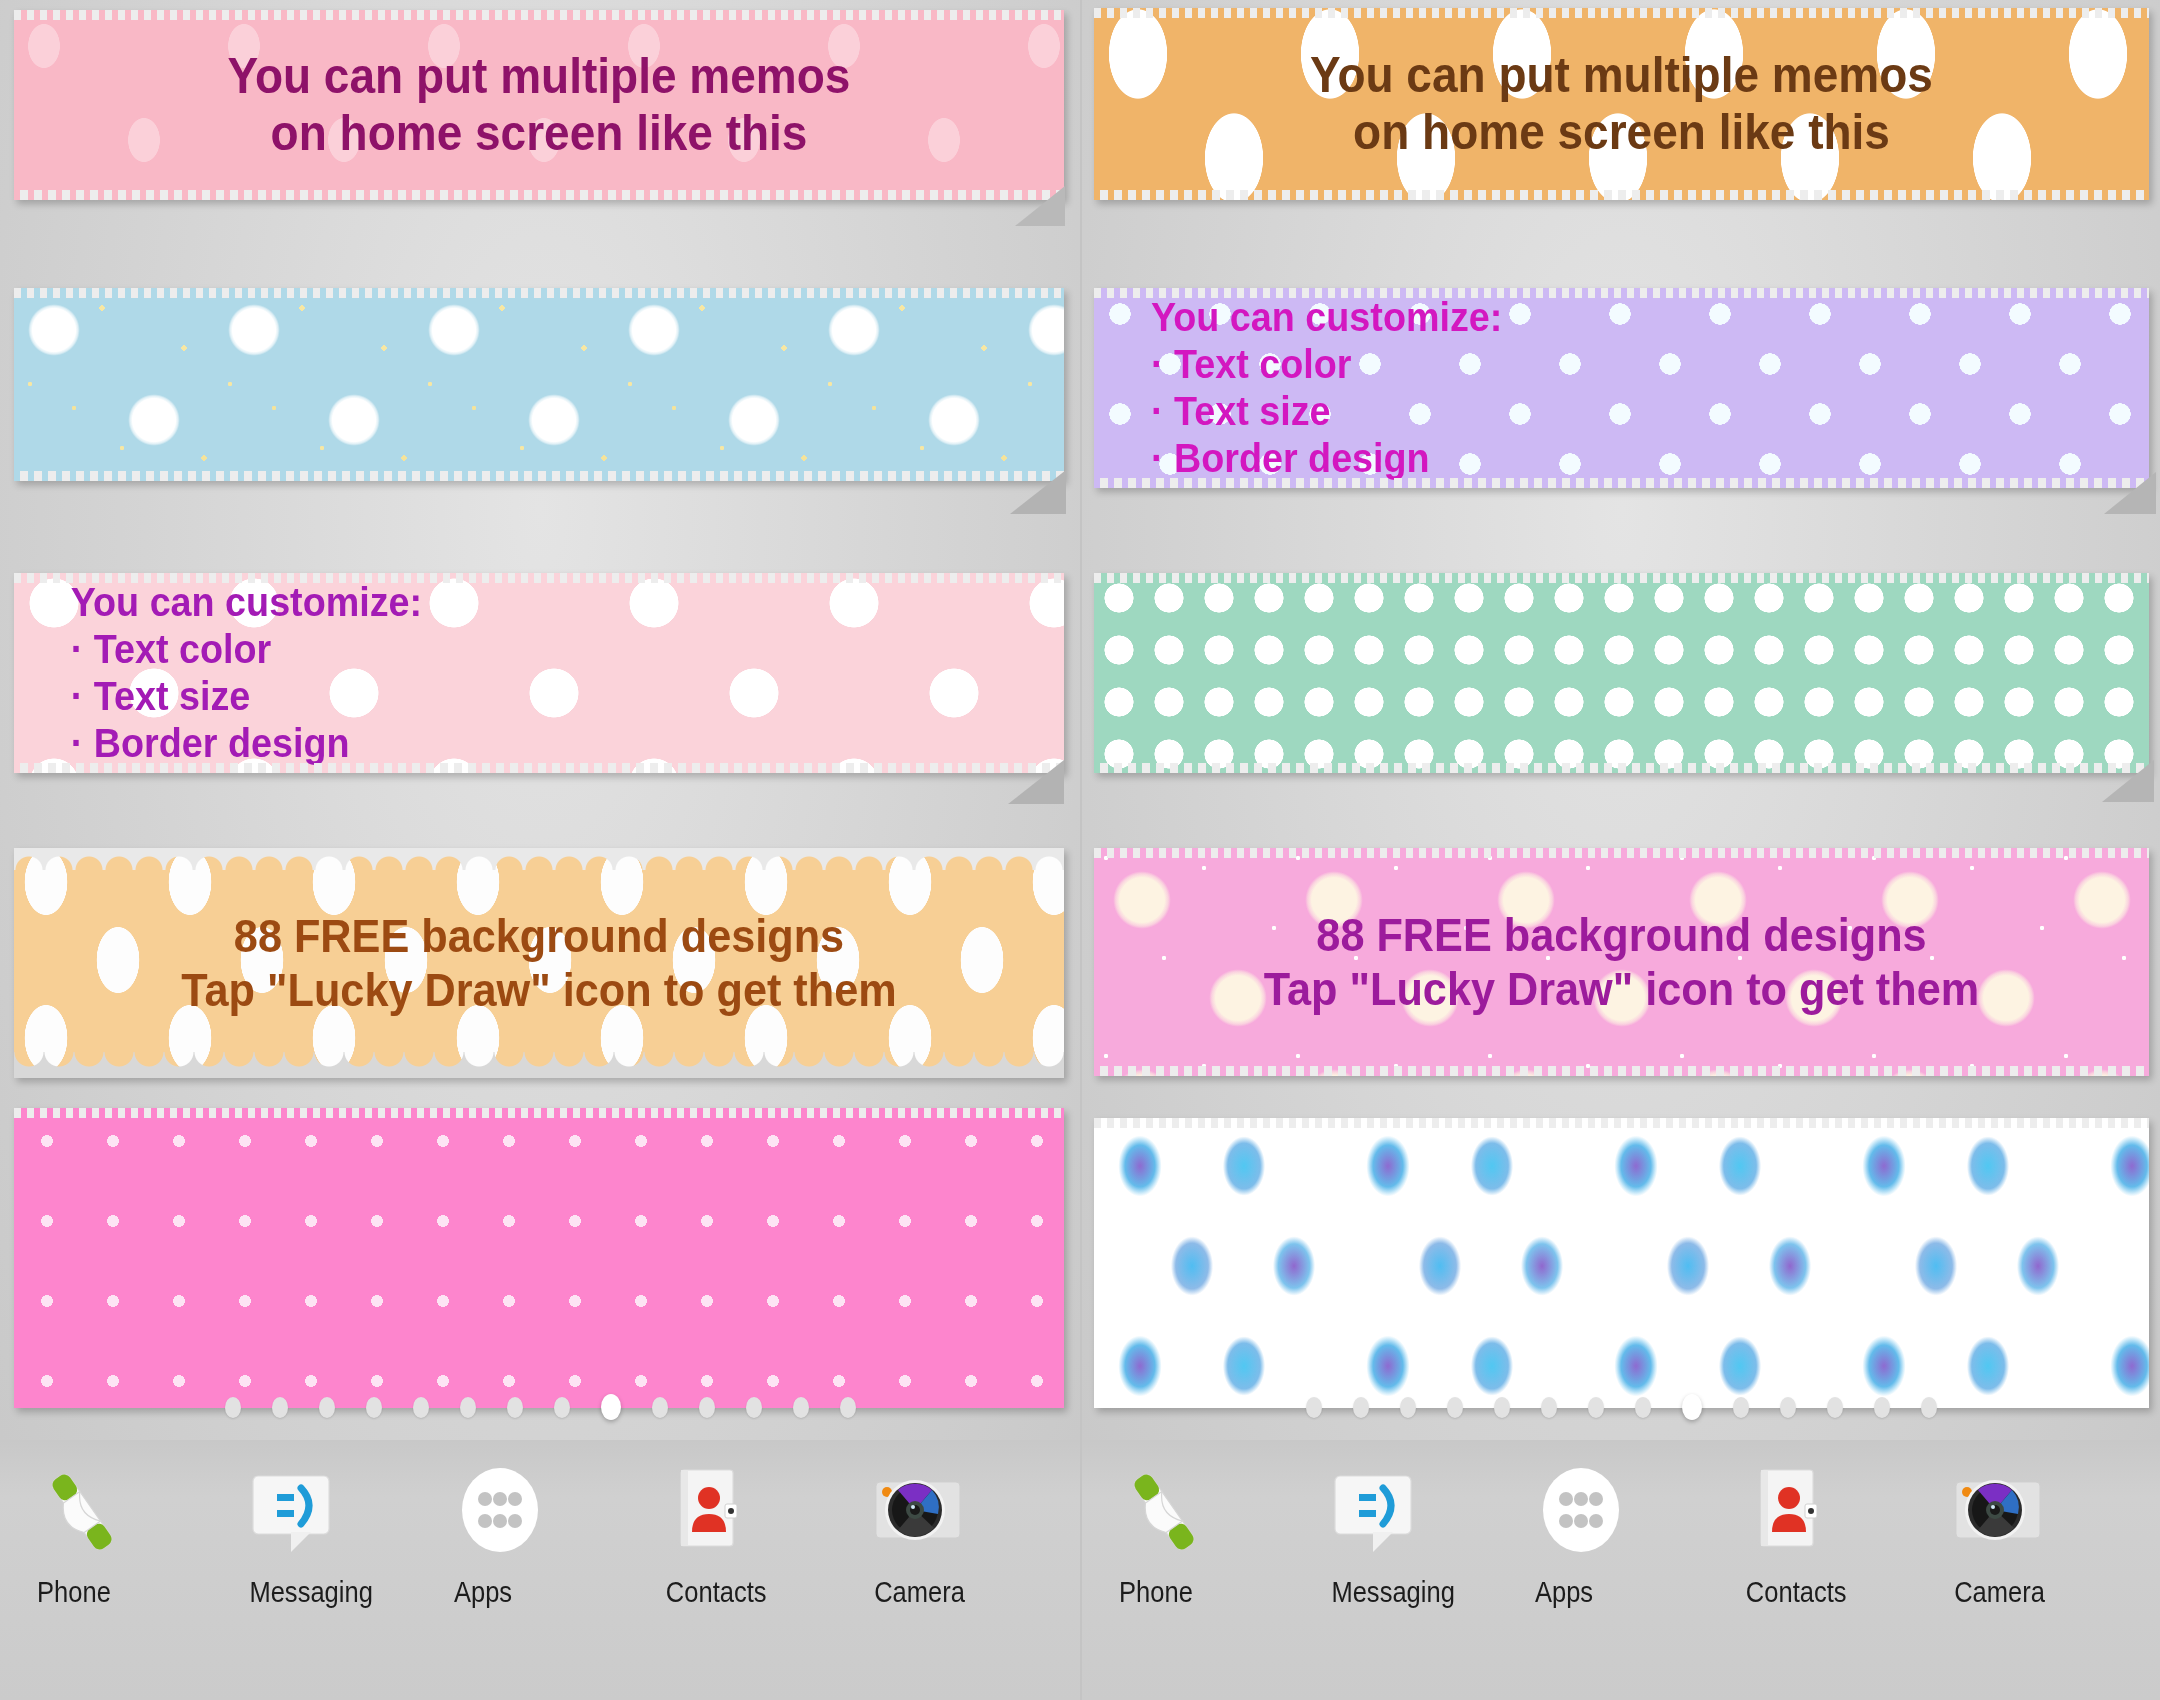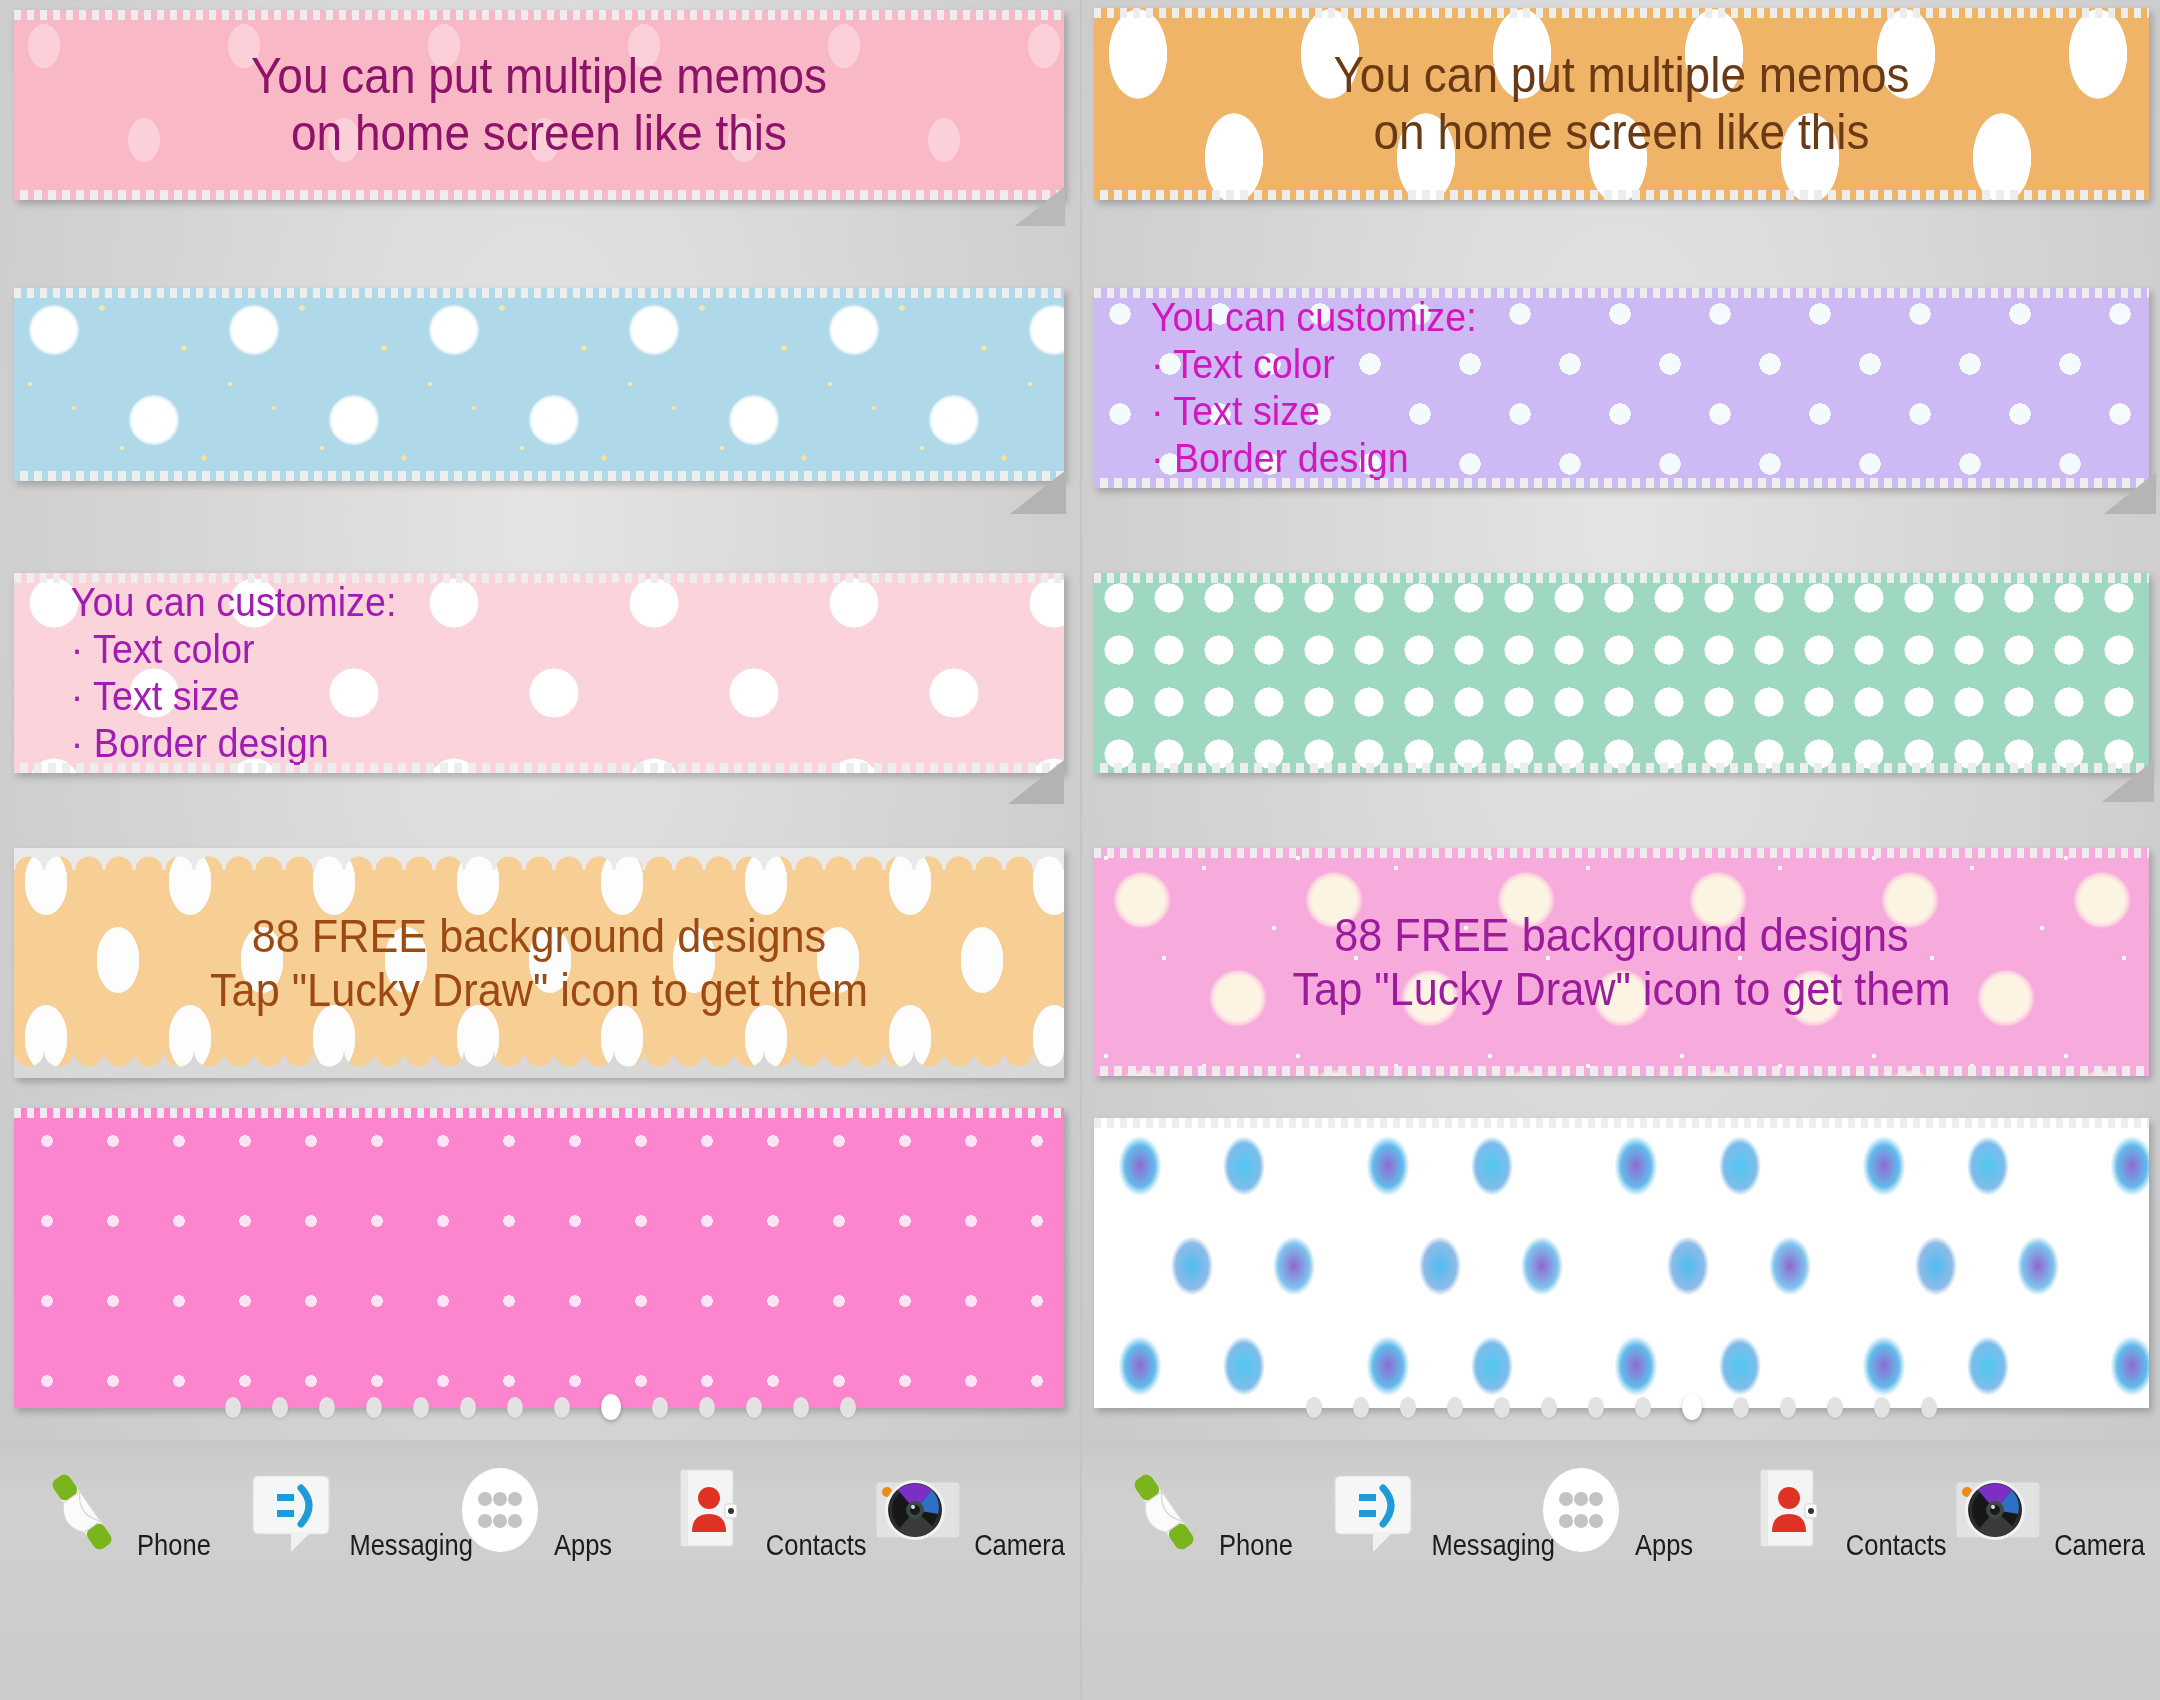--- a/index.html
+++ b/index.html
@@ -25,20 +25,21 @@
     position:absolute; inset:0;
     background:
       radial-gradient(ellipse at 50% 30%, #e4e4e4 0%, #d3d3d3 55%, #c6c6c6 100%);
   }
 
   
   .memo {
     position:absolute;
     overflow:hidden;
     box-shadow: 3px 4px 7px rgba(0,0,0,.22);
+    font-weight: bold;
   }
   .memo .bg { position:absolute; inset:0; }
   .memo .txt {
     position:relative;
     z-index:5;
     width:100%; height:100%;
     display:flex; flex-direction:column;
     justify-content:center;
     white-space:pre-line;
     line-height:1.15;
@@ -197,21 +198,21 @@
     box-shadow:0 1px 2px rgba(0,0,0,.12);
   }
   .pagedots .pd.active{ background:#ffffff; width:20px;height:26px;
     box-shadow:0 2px 4px rgba(0,0,0,.25); }
 
   .dockrow{
     display:flex; justify-content:space-around; align-items:flex-start;
     padding:0 18px; height:100%;
   }
   .dockitem{
-    display:flex; flex-direction:row; align-items:flex-end;
+    display:flex; flex-direction:column; align-items:flex-start;
     width:180px; padding-top:22px;
   }
   .dockicon{ width:100px;height:100px; position:relative; }
   .docklabel{
     margin-top:14px; font-size:29px; color:#1c1c1c;
     font-family:"Liberation Sans",sans-serif;
     transform:scaleX(.88);
   }
 </style>
 </head>

